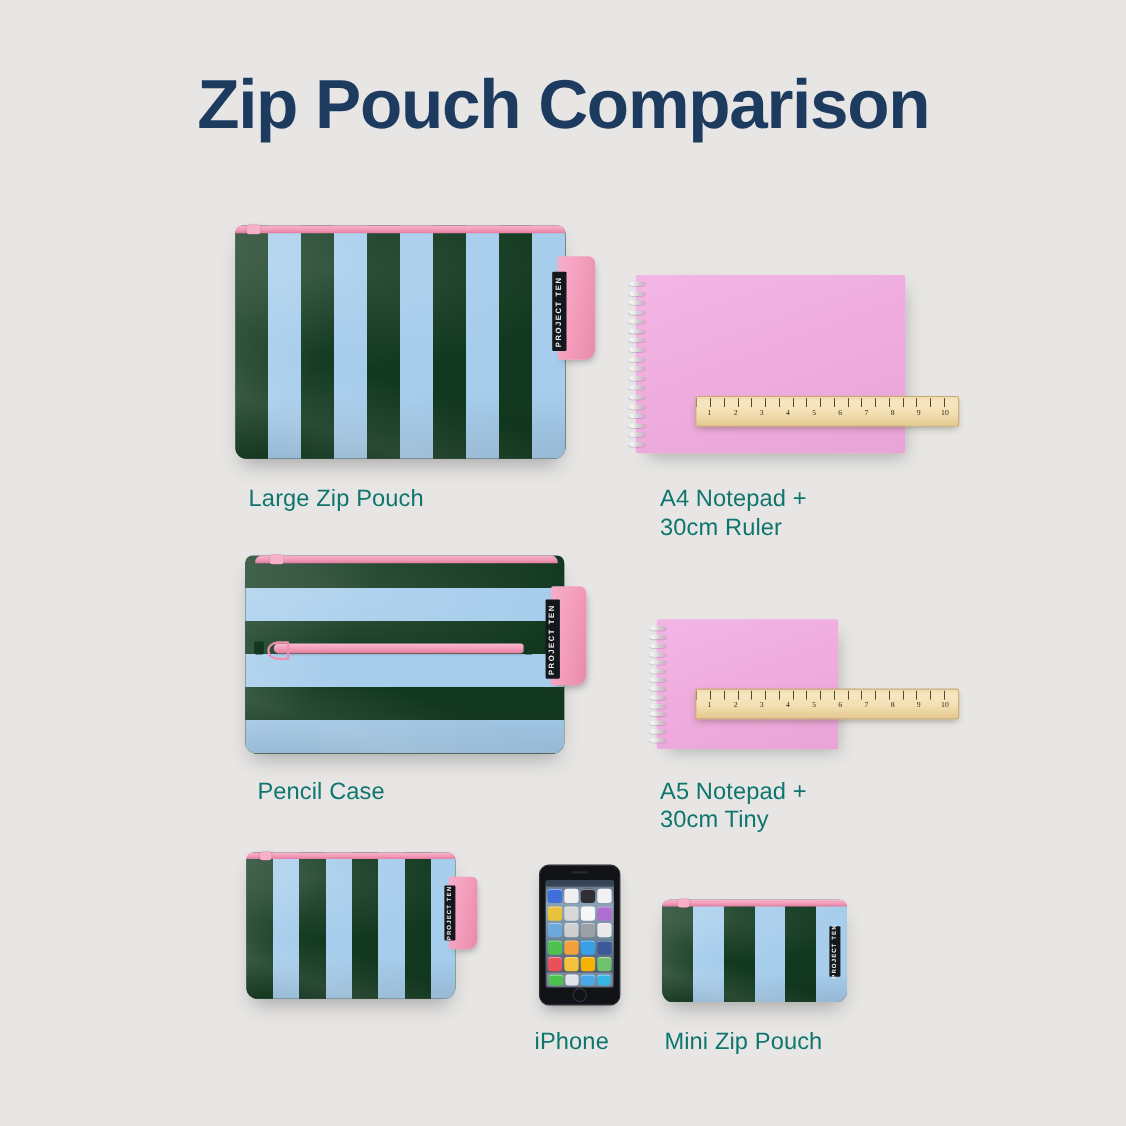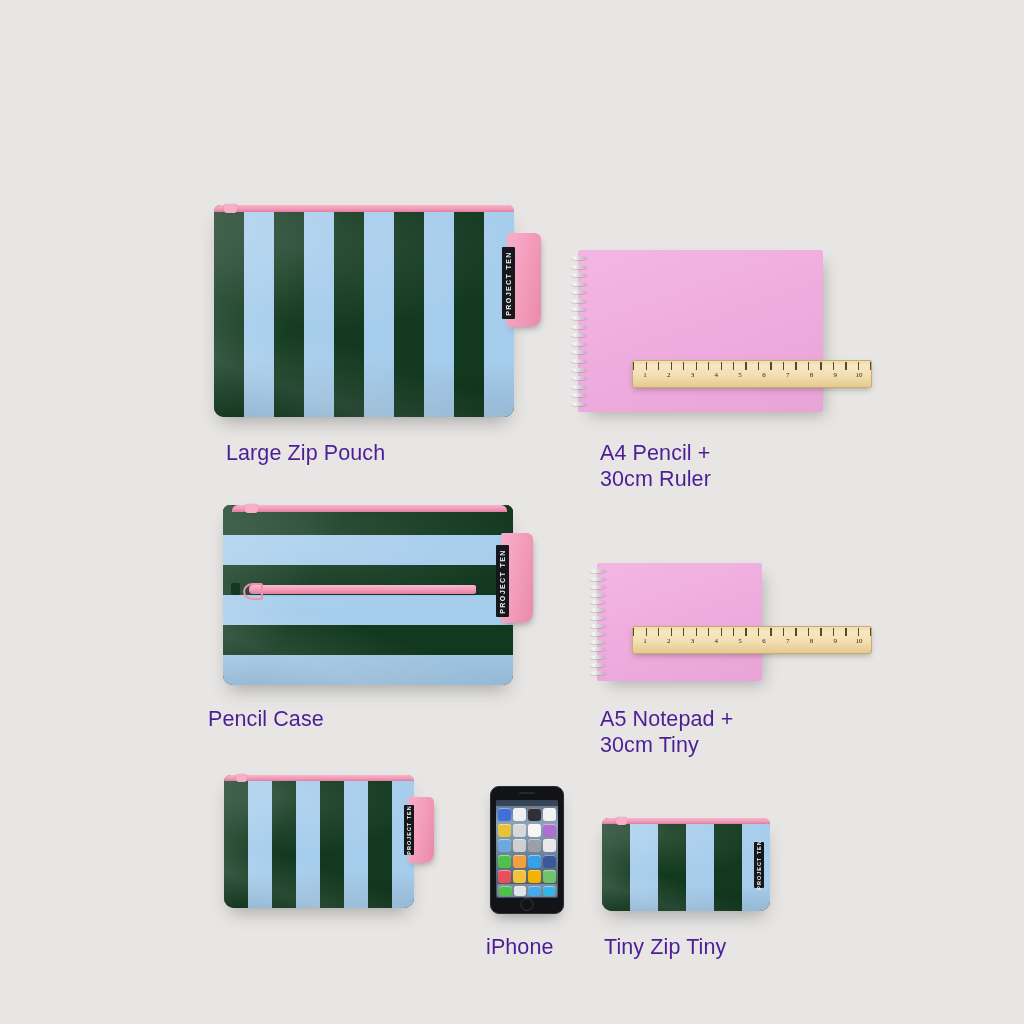--- a/index.html
+++ b/index.html
@@ -32,21 +32,21 @@
     font-weight: 700;
     letter-spacing: -1.2px;
     color: #1d3a5f;
     line-height: 1.05;
     white-space: nowrap;
   }
 
   
   .caption {
     position: absolute;
-    color: #4c1d95;
+    color: #0f766e;
     font-size: 21.5px;
     line-height: 26px;
     font-weight: 400;
     letter-spacing: 0.1px;
     white-space: pre-line;
   }
 
   
   .pouch {
     position: absolute;
@@ -308,20 +308,21 @@
     height: 2px;
     border-radius: 1px;
     background: #25282c;
   }
 </style>
 </head>
 <body>
 
 <div id="stage">
 
+  <div class="page-title">Zip Pouch Comparison</div>
 
   <div class="pouch" style="left:214px; top:205px; width:300px; height:212px;">
     <div class="pouch-body">
       <div class="stripes-v" style="--sw:30px;"></div>
       <div class="sheen"></div>
     </div>
     <div class="zip-top"></div>
     <div class="zip-slider" style="left:10px;"></div>
     <div class="tab" style="left:293px; top:28px; width:34px; height:94px; border-radius:2px 6px 10px 2px;"></div>
     <div class="brand-tag" style="left:288px; top:42px; width:13px; height:72px;">
@@ -362,41 +363,41 @@
       <b>3</b>
       <b>4</b>
       <b>5</b>
       <b>6</b>
       <b>7</b>
       <b>8</b>
       <b>9</b>
       <b>10</b>
     </div>
   </div>
-  <div class="caption" style="left:600px; top:440px; width:260px;">A4 Pencil +
+  <div class="caption" style="left:600px; top:440px; width:260px;">A4 Notepad +
 30cm Ruler</div>
 
   <div class="pouch" style="left:223px; top:505px; width:290px; height:180px;">
     <div class="pouch-body">
       <div class="stripes-h" style="--sh:30px;"></div>
       <div class="sheen"></div>
     </div>
     <div class="zip-top inset"></div>
     <div class="zip-slider" style="left:22px;"></div>
     <div class="zip-stop" style="left:8px; top:78px;"></div>
     <div class="zip-stop" style="left:253px; top:78px;"></div>
     <div class="front-zip" style="left:26px; top:80px; width:228px;">
       <div class="puller"></div>
     </div>
     <div class="tab" style="left:278px; top:28px; width:32px; height:90px; border-radius:2px 6px 10px 2px;"></div>
     <div class="brand-tag" style="left:273px; top:40px; width:13px; height:72px;">
       <span>PROJECT TEN</span>
     </div>
   </div>
-  <div class="caption" style="left:208px; top:706px; width:280px;">Pencil Case</div>
+  <div class="caption" style="left:234px; top:706px; width:280px;">Pencil Case</div>
 
   <div class="notepad" style="left:597px; top:563px; width:165px; height:118px;">
     <div class="notepad-page"></div>
     <div class="spiral">
       <div class="coil"></div>
       <div class="coil"></div>
       <div class="coil"></div>
       <div class="coil"></div>
       <div class="coil"></div>
       <div class="coil"></div>
@@ -485,15 +486,15 @@
     <div class="pouch-body">
       <div class="stripes-v" style="--sw:28px;"></div>
       <div class="sheen"></div>
     </div>
     <div class="zip-top" style="height:6px;"></div>
     <div class="zip-slider" style="left:14px; width:11px; height:8px;"></div>
     <div class="brand-tag small" style="left:152px; top:24px; width:10px; height:46px;">
       <span>PROJECT TEN</span>
     </div>
   </div>
-  <div class="caption" style="left:604px; top:934px; width:200px;">Tiny Zip Tiny</div>
+  <div class="caption" style="left:604px; top:934px; width:200px;">Mini Zip Pouch</div>
 
 </div>
 
 </body></html>

